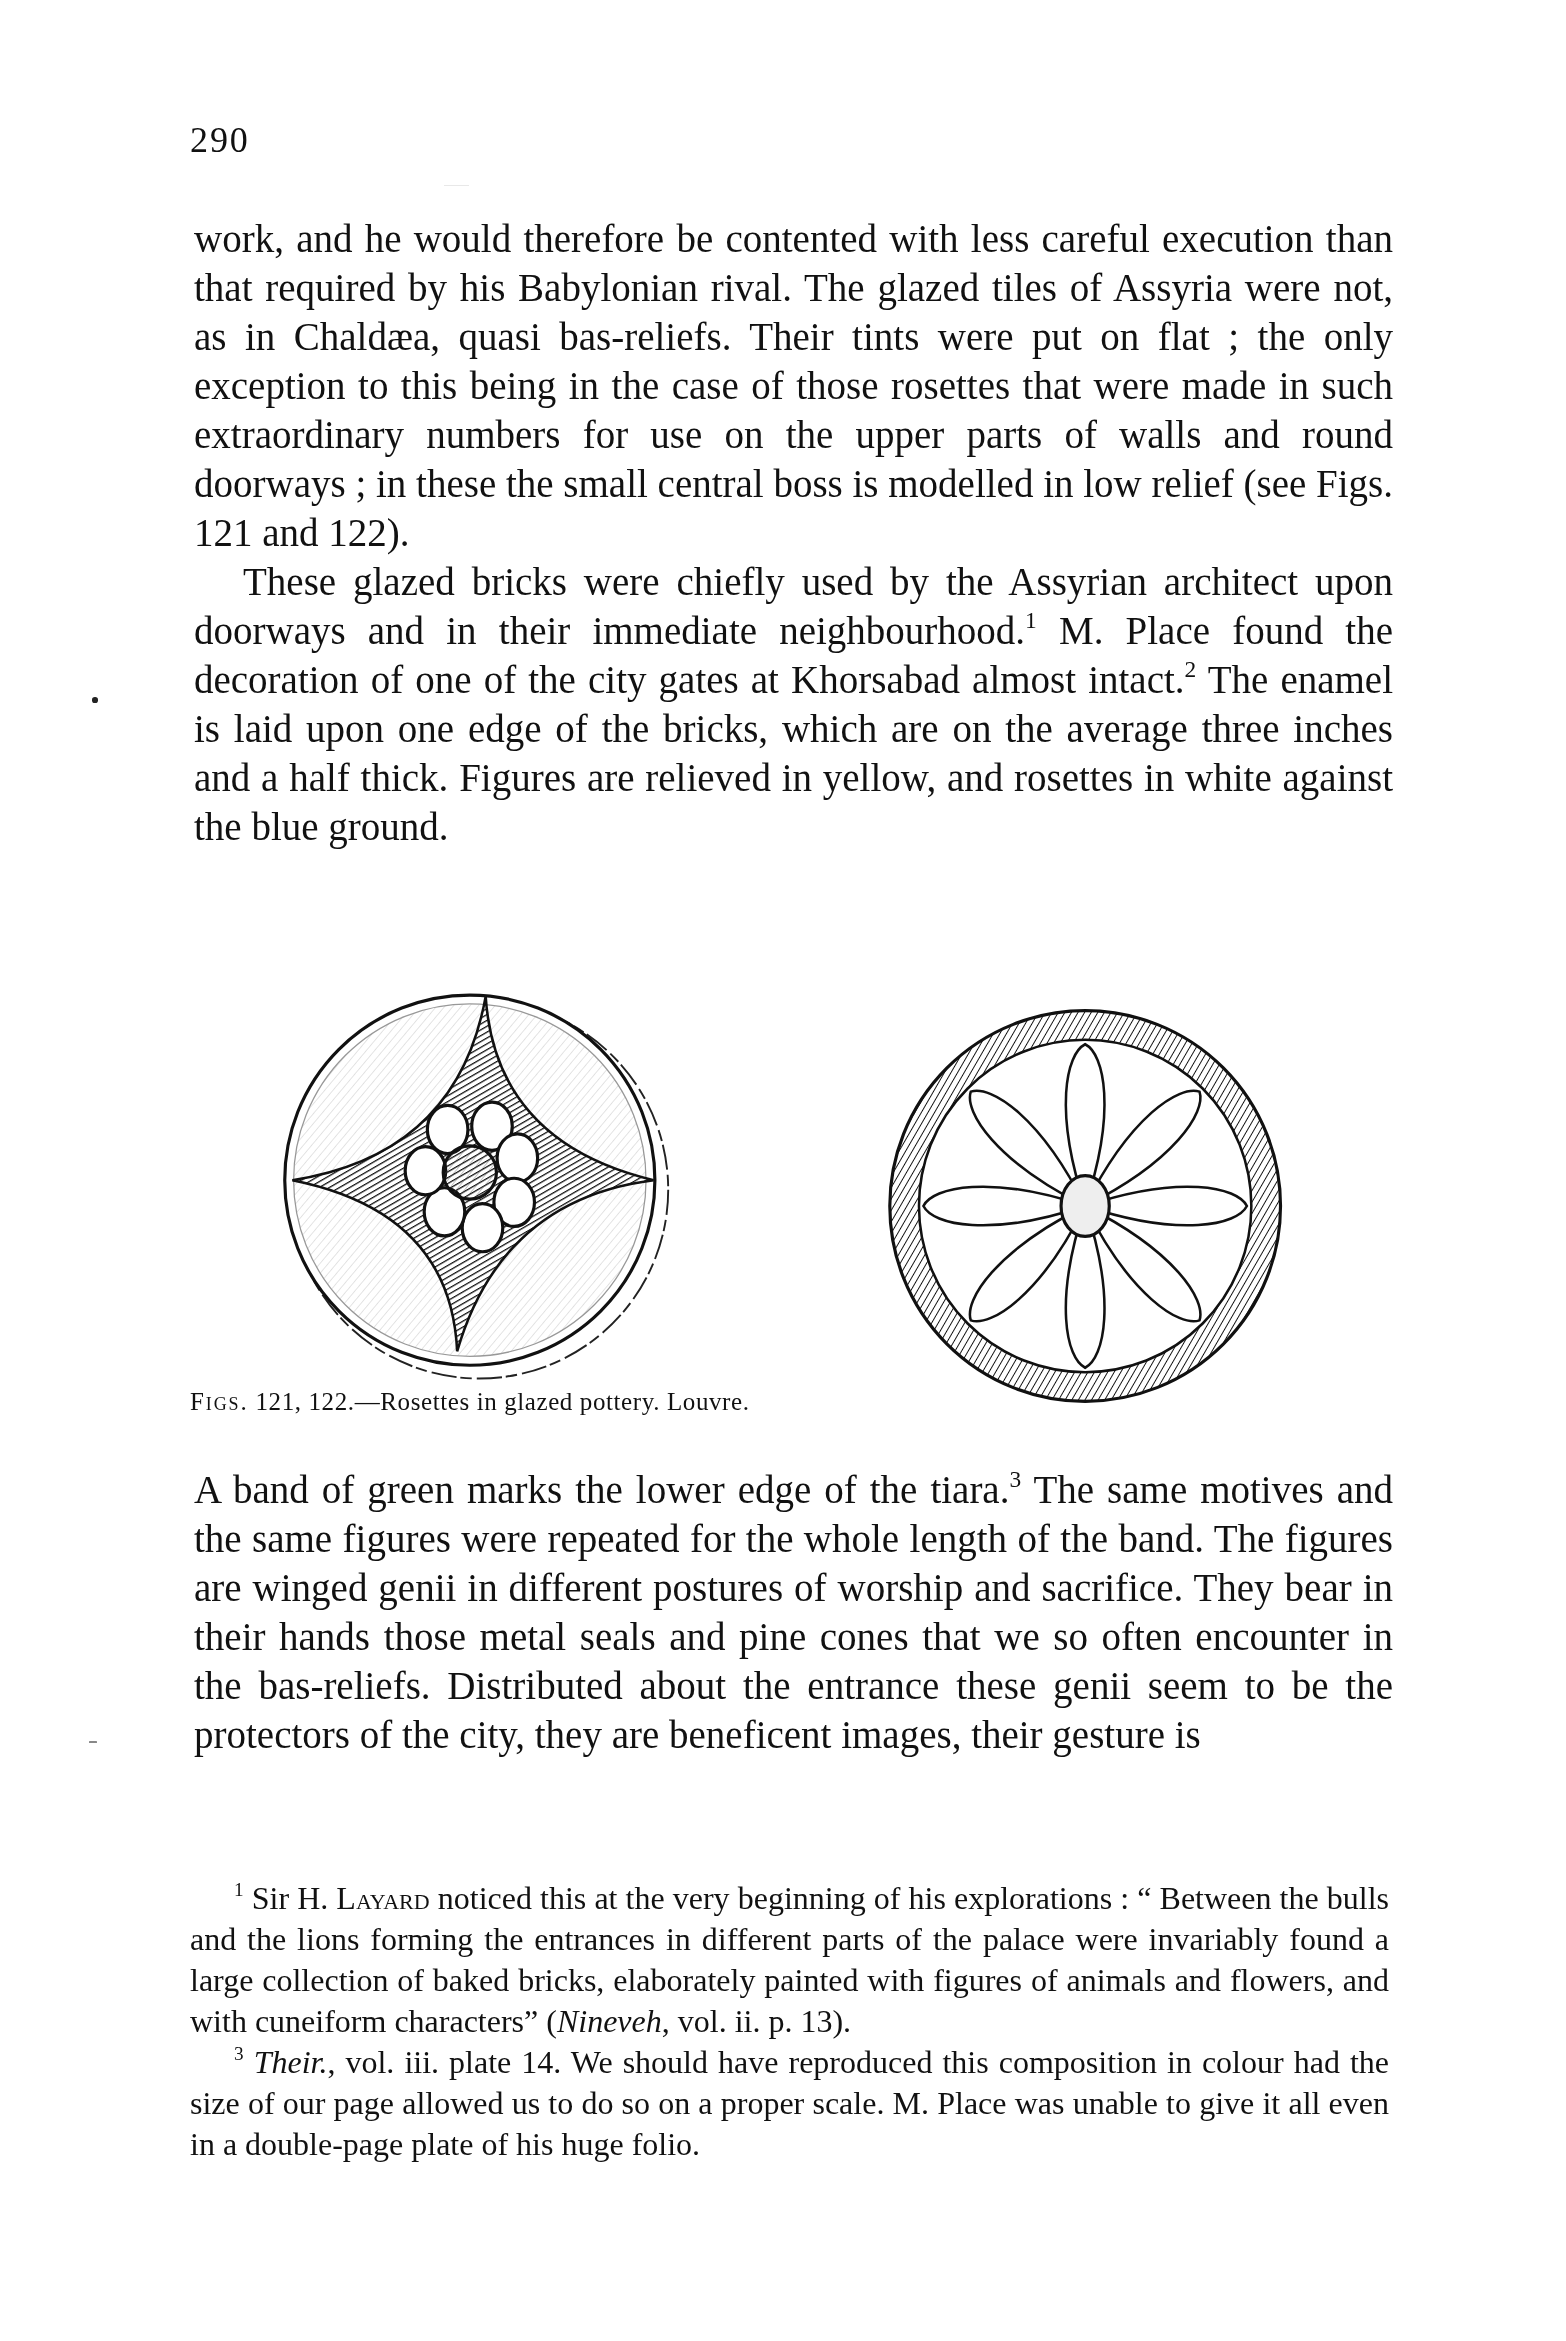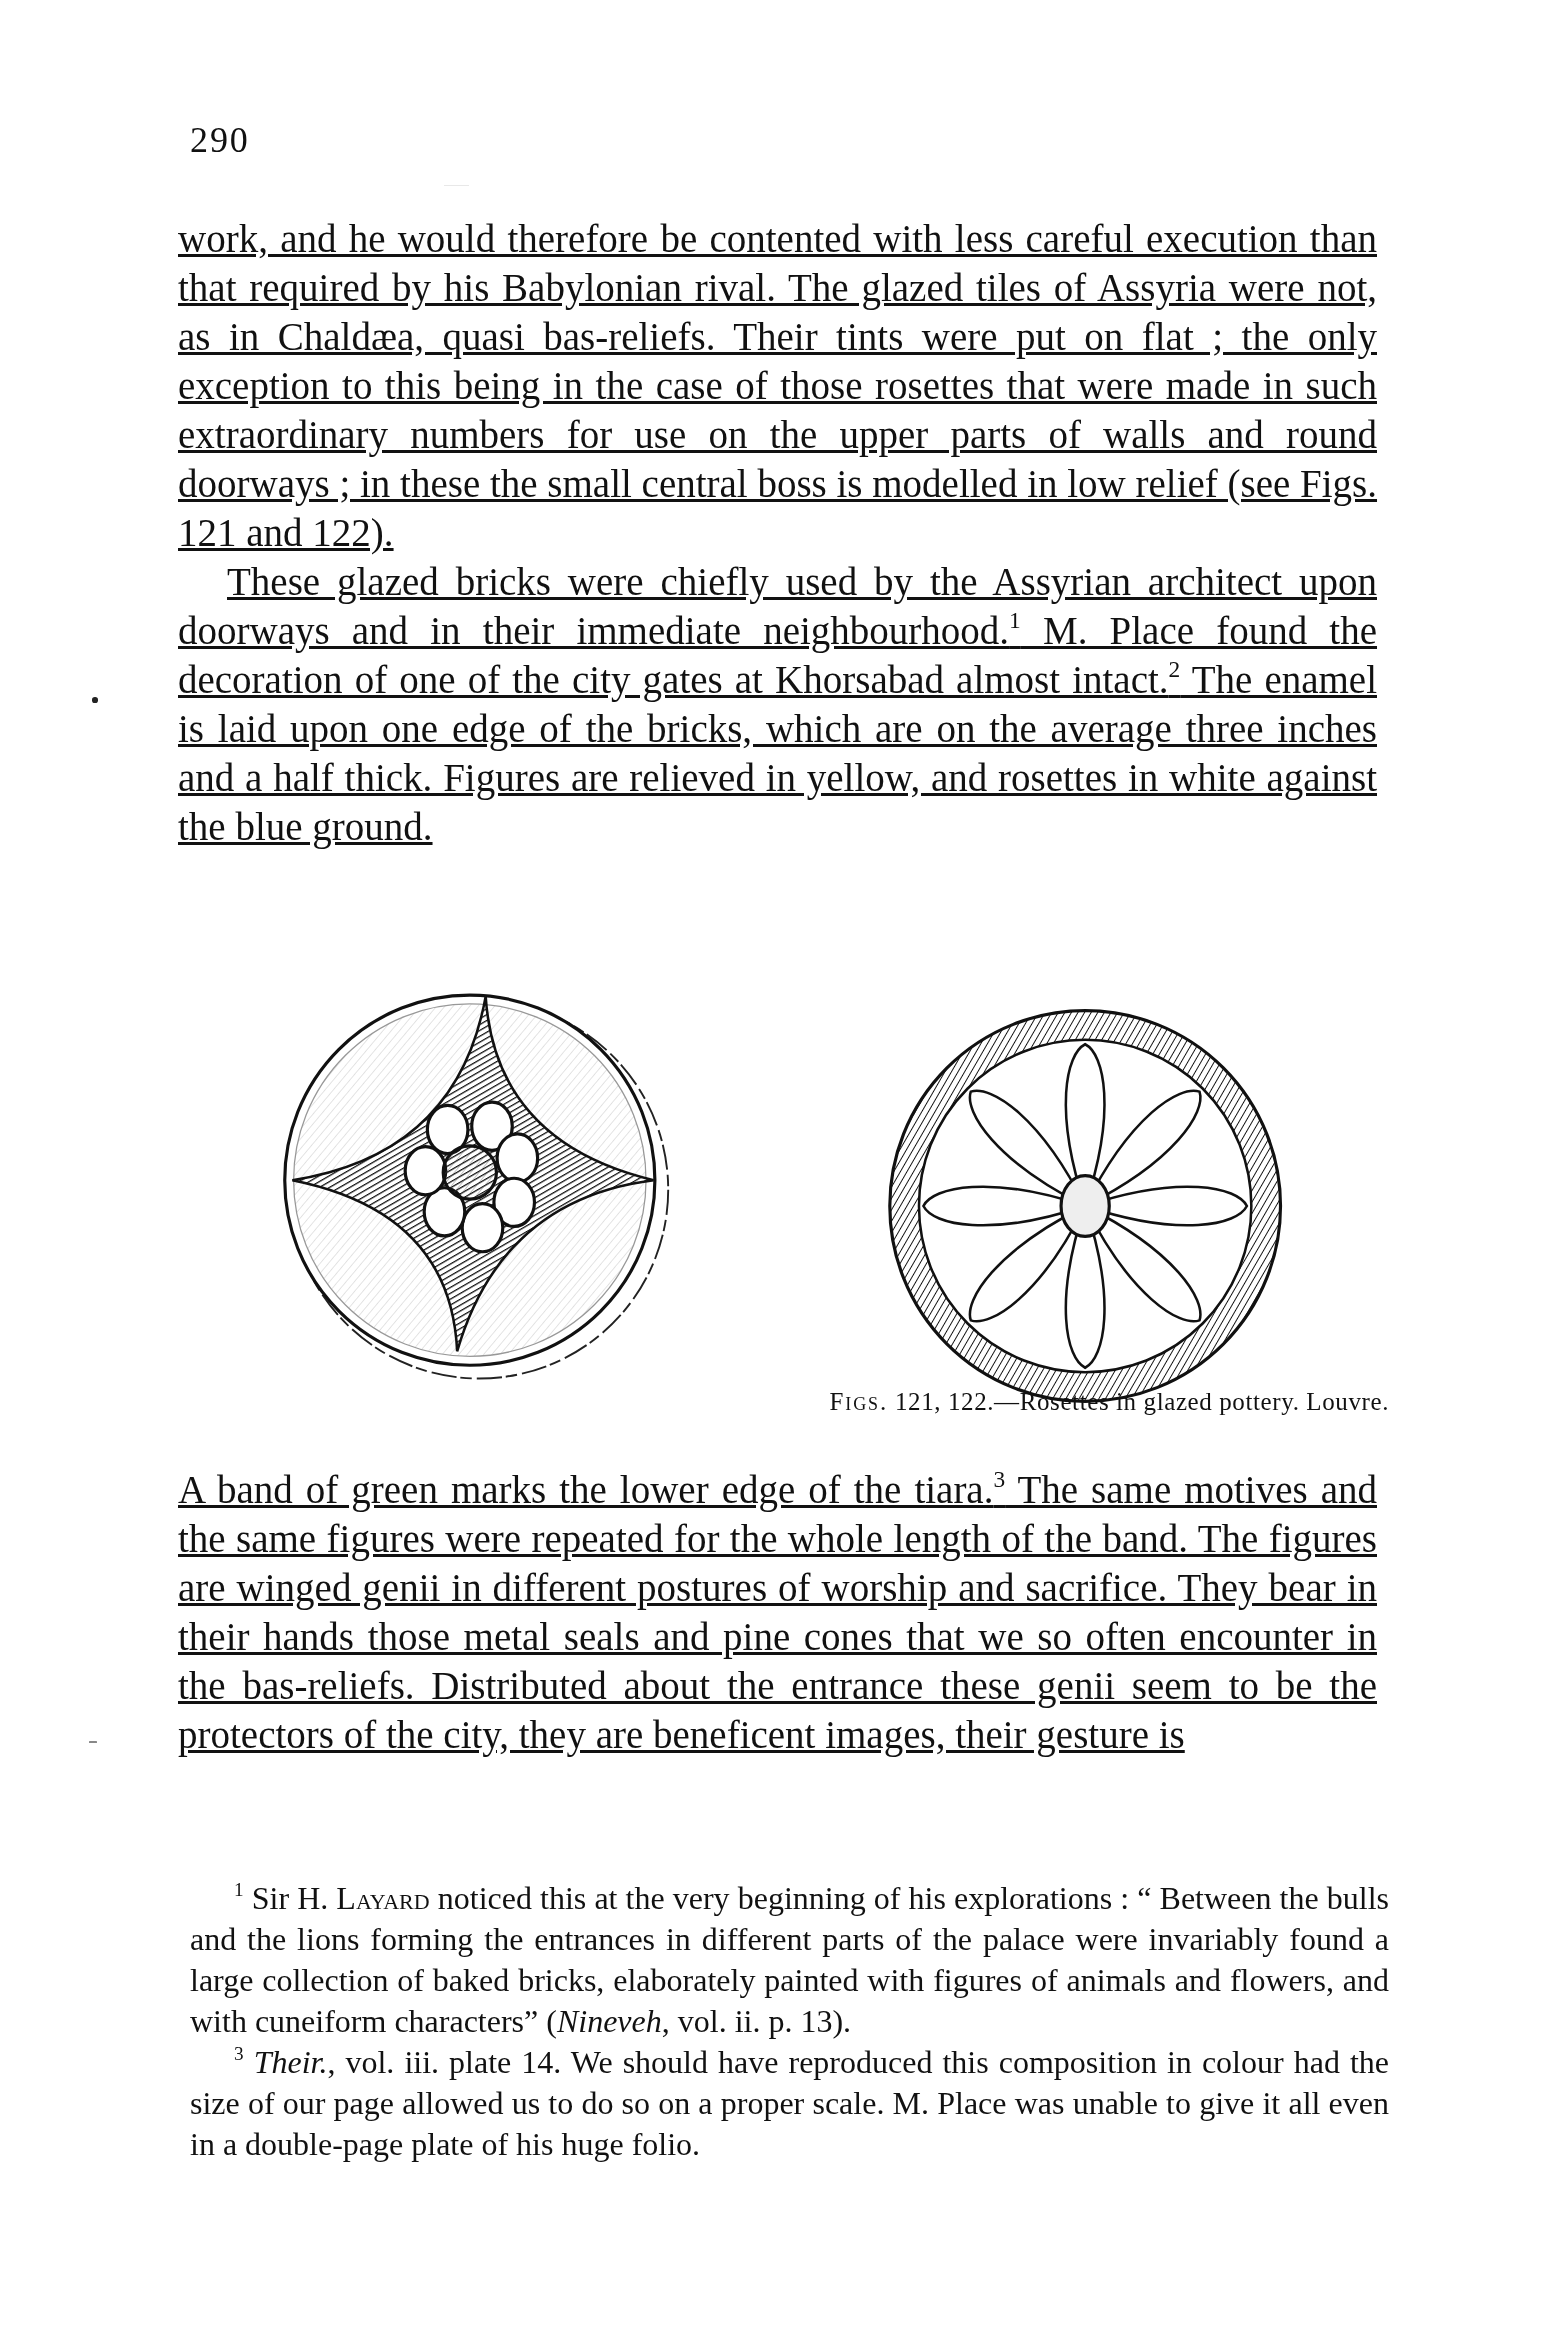--- a/index.html
+++ b/index.html
@@ -3,29 +3,29 @@
 <meta charset="utf-8">
 <style>
   html, body { margin:0; padding:0; background:#ffffff; }
   body { width:1567px; height:2342px; position:relative; overflow:hidden;
          font-family:"Liberation Serif","DejaVu Serif",serif; color:#111; }
   .header { position:absolute; top:119px; left:190px; width:1205px; height:51px;
             font-size:36px; letter-spacing:1.9px; white-space:nowrap; }
   .header .pnum { position:absolute; left:0; top:0; }
   .header .title { position:absolute; left:146px; top:0; font-variant:small-caps; letter-spacing:3.8px; }
   .rule-dot { position:absolute; left:444px; top:185px; width:25px; height:1.3px; background:#e8e8e8; }
-  .block { position:absolute; left:178px; width:1199px; font-size:39px; line-height:49px; text-align:justify;text-decoration:underline; }
+  .block { position:absolute; left:194px; width:1199px; font-size:39px; line-height:49px; text-align:justify; }
   .block p { margin:0; }
   .block p.indent { text-indent:49px; }
   sup { font-size:0.6em; line-height:0; vertical-align:0.7em; }
   .p1 { top:214px; }
   .p3 { top:1465px; }
   .figures { position:absolute; left:254px; top:971px; width:1078px; height:431px; }
   .fig { position:absolute; }
-  .caption { position:absolute; top:1388px; left:190px; width:1199px; text-align:right;
+  .caption { position:absolute; top:1388px; left:190px; width:1199px; text-align:left;
              font-size:25px; letter-spacing:0.6px; }
   .caption .sc { font-variant:small-caps; letter-spacing:1.9px; }
   .footnotes { position:absolute; left:190px; top:1878px; width:1199px; font-size:32px;
                line-height:41px; text-align:justify; }
   .footnotes p { margin:0; text-indent:44px; }
   .sc { font-variant:small-caps; }
   .stray { position:absolute; border-radius:50%; background:#222; }
 </style>
 </head>
 <body>

